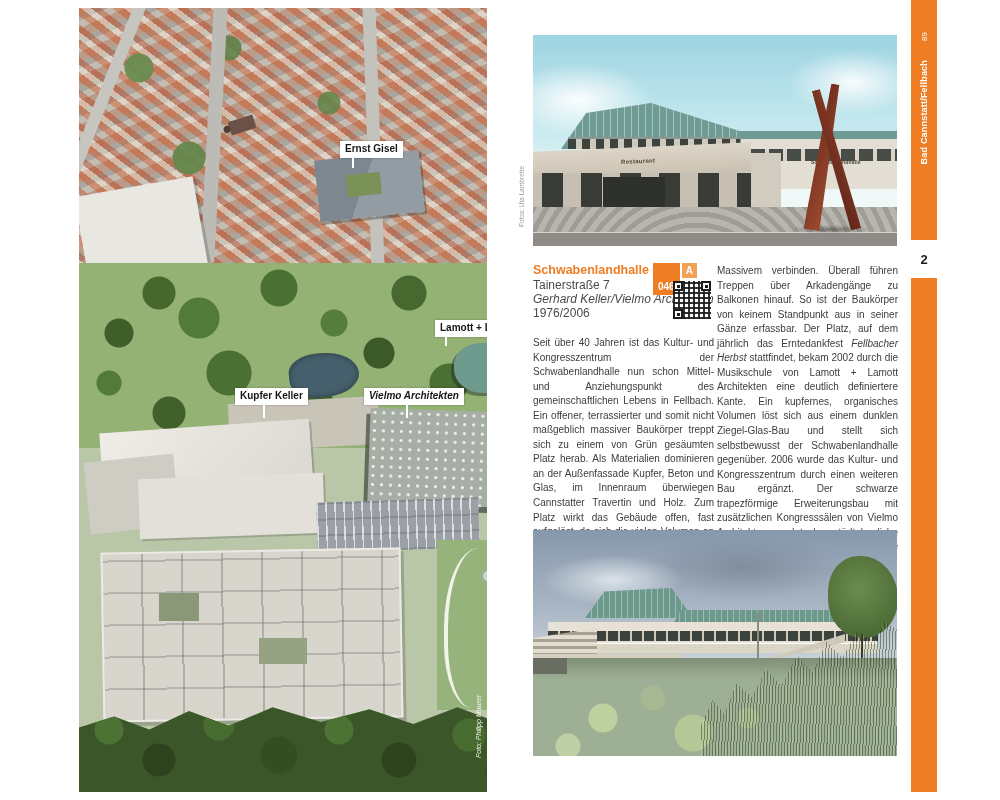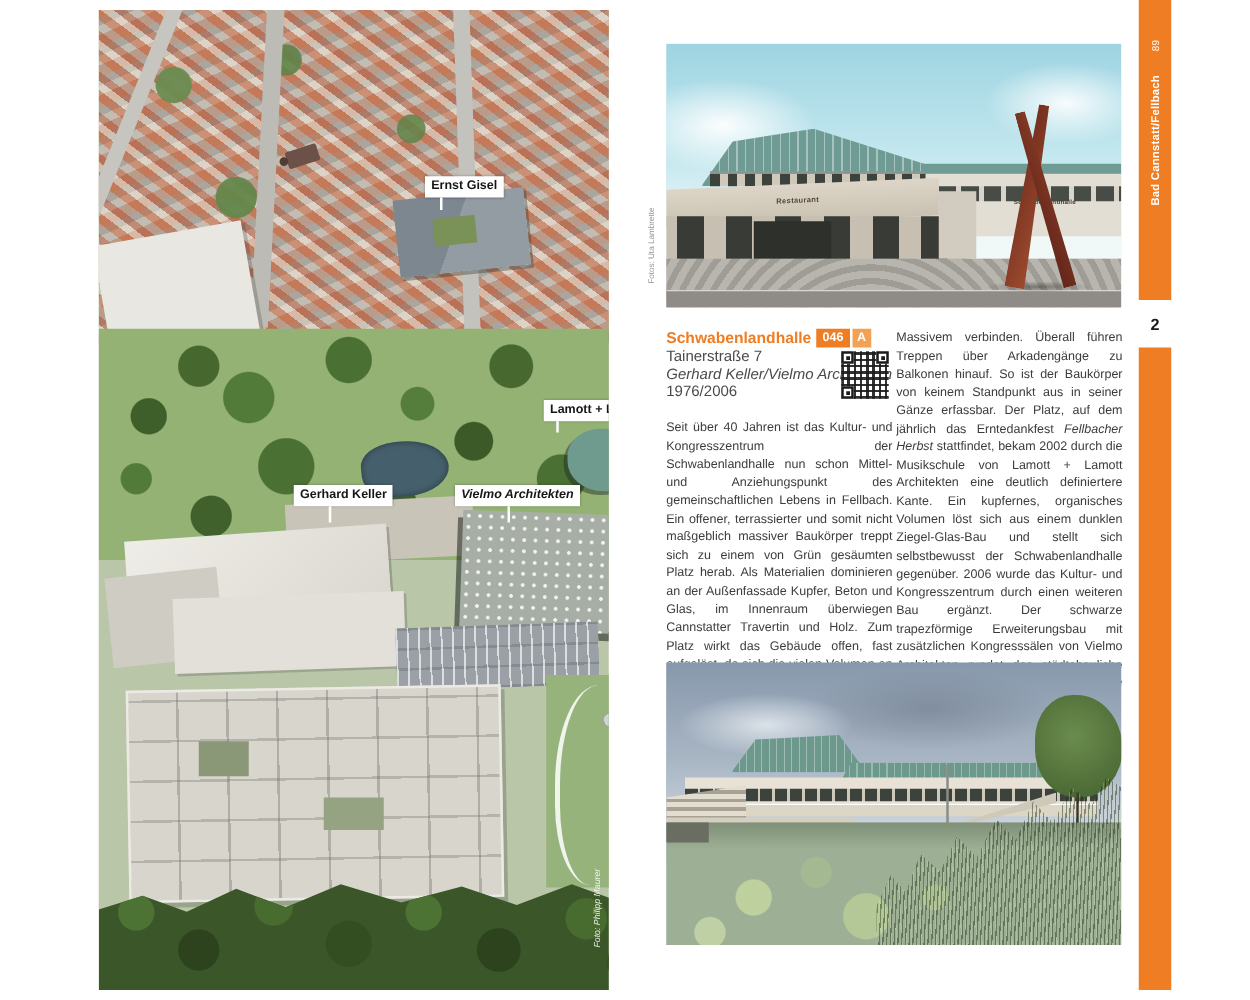--- a/index.html
+++ b/index.html
@@ -121,21 +121,21 @@
     background:linear-gradient(80deg,#5e241a,#8a3c26); clip-path:polygon(0 0, 55% 0, 100% 100%, 30% 100%);
     transform:rotate(-14deg); }
   .t-sc-shadow { left:255px; top:190px; width:85px; height:9px; background:radial-gradient(closest-side, rgba(0,0,0,.35), transparent); }
 
   
   .entry-head { position:absolute; left:533px; top:262px; width:120px; }
   .entry-title { font-size:12.5px; font-weight:bold; color:#EE7D23; line-height:16px; white-space:nowrap; }
   .entry-line { font-size:12px; color:#4a4a49; line-height:14px; white-space:nowrap; }
   .entry-architects { font-style:italic; }
   .badge { position:absolute; left:653px; top:263px; display:flex; height:15px; font-weight:bold; font-size:10px; color:#fff; }
-  .badge-num { background:#EE7D23; padding:0 5px; line-height:15px; }
+  .badge-num { background:#EE7D23; padding:16px 5px; line-height:15px; }
   .badge-letter { background:#F2A155; padding:0 4px; line-height:15px; margin-left:2px; }
   .qr { position:absolute; left:673px; top:281px; width:38px; height:38px; background-color:#fff;
     background-image:
       repeating-linear-gradient(0deg, rgba(28,28,28,.9) 0 2px, transparent 2px 5px),
       repeating-linear-gradient(90deg, rgba(28,28,28,.9) 0 2px, rgba(255,255,255,.9) 2px 5px); }
   .qrf { position:absolute; width:10px; height:10px; border:2px solid #1c1c1c; background:#fff; }
   .qrf::after { content:""; position:absolute; inset:1.5px; background:#1c1c1c; }
   .qrf.tl { left:0; top:0; } .qrf.tr { right:0; top:0; } .qrf.bl { left:0; bottom:0; }
 
   
@@ -226,21 +226,21 @@
 
     <div class="label" style="left:261px; top:133px;">
       <span>Ernst Gisel</span>
       <i class="ptr" style="left:12px; height:10px;"></i>
     </div>
     <div class="label" style="left:356px; top:312px;">
       <span>Lamott + Lamott</span>
       <i class="ptr" style="left:10px; height:9px;"></i>
     </div>
     <div class="label" style="left:156px; top:380px;">
-      <span>Gerhard Keller</span>
+      <span>Kupfer Keller</span>
       <i class="ptr" style="left:28px; height:13px;"></i>
     </div>
     <div class="label" style="left:285px; top:380px;font-style:italic;">
       <span>Vielmo Architekten</span>
       <i class="ptr" style="left:42px; height:13px;"></i>
     </div>
 
     <div class="aerial-credit">
       <span class="vtext">Foto: Philipp Maurer</span>
     </div>

